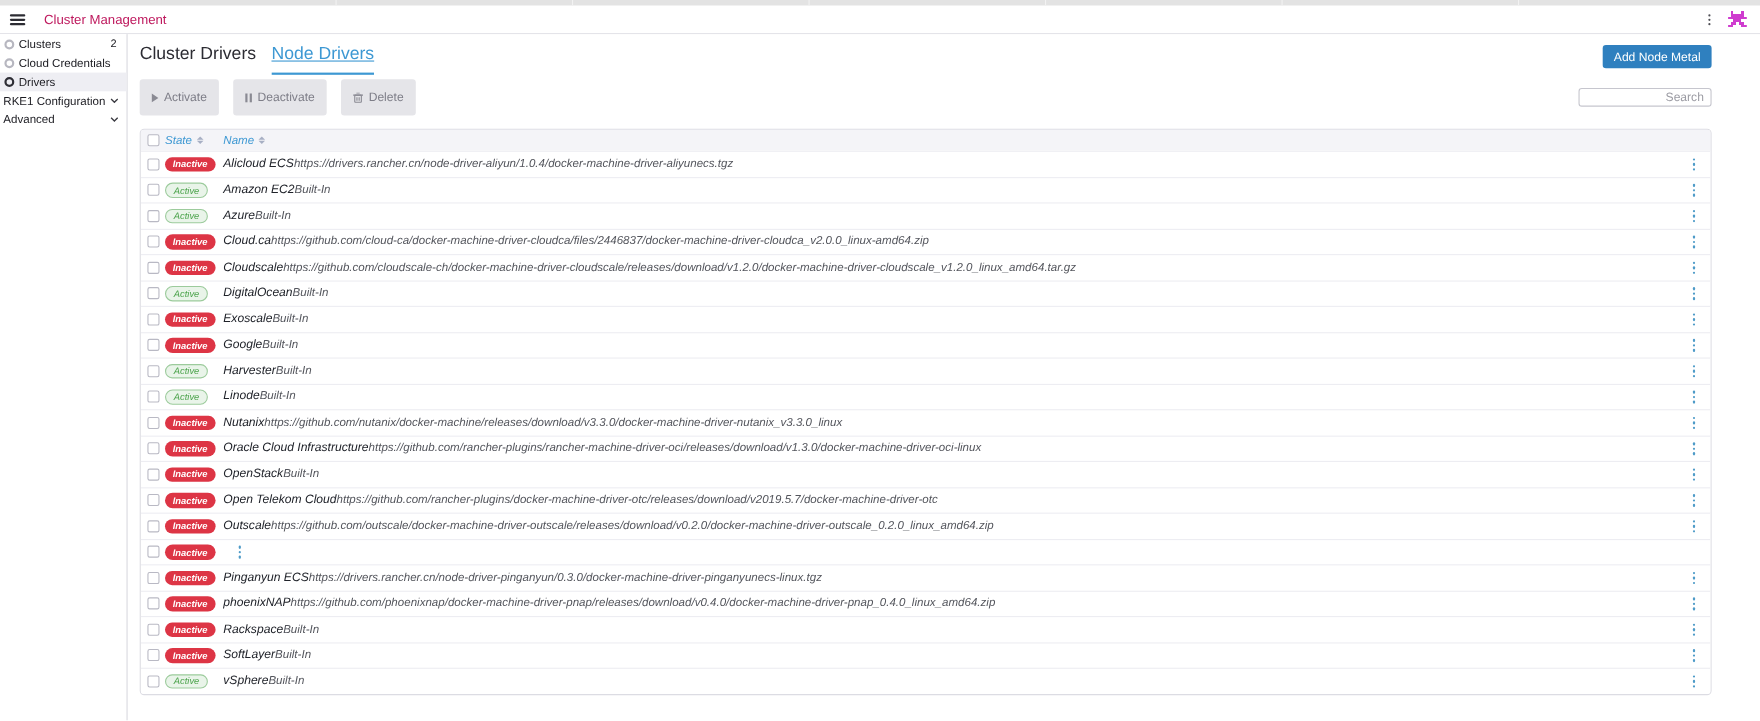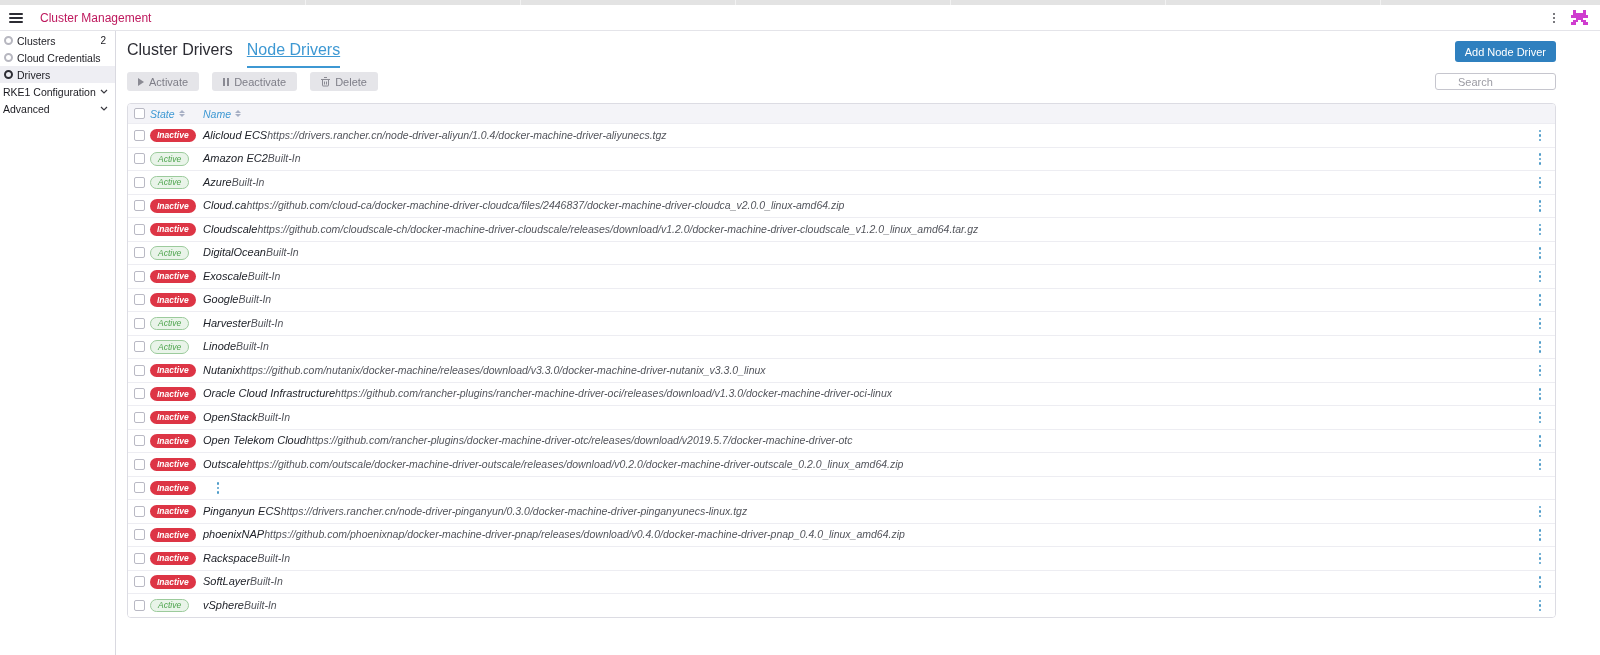--- a/index.html
+++ b/index.html
@@ -38,26 +38,26 @@
   .tabs-row { display:flex; align-items:flex-start; height:24px; margin-top:2px; }
   .tabs { display:flex; gap:14px; }
   .tab { padding-bottom:7px; font-size:16px; color:#2c2c33; cursor:pointer; border-bottom:2px solid transparent; }
   .tab.active { color:#3d98d3; border-bottom-color:#3d98d3;text-decoration:underline; }
   .btn-primary { margin-left:auto; background:#2f80bf; color:#fff; border:none; border-radius:3px;
     font-family:inherit; font-size:11px; padding:4px 10px; height:21px; cursor:pointer; }
 
   .actions-row { display:flex; align-items:center; margin-top:7px; }
   .actions { display:flex; gap:13px; }
   .btn-action { display:flex; align-items:center; gap:5px; background:#e5e5e9; color:#7e7e88;
-    border:none; border-radius:3px; font-family:inherit; font-size:11px; padding:0 11px; height:19px; cursor:default; }
+    border:none; border-radius:3px; font-family:inherit; font-size:11px; padding:0 11px; height:33px; cursor:default; }
   .icon-play { width:0; height:0; border-left:6px solid #8a8a93; border-top:4px solid transparent; border-bottom:4px solid transparent; }
   .icon-pause { display:flex; gap:2px; }
   .icon-pause i { width:2px; height:8px; background:#8a8a93; }
   .search { margin-left:auto; width:121px; height:17px; border:1px solid #c6c6ce; border-radius:3px;
-    font-family:inherit; font-size:11px; padding:0 22px; color:#1b1b21; }
+    font-family:inherit; font-size:11px; padding:0 6px; color:#1b1b21;text-align:right; }
   .search::placeholder { color:#9b9ba3; }
 
   
   .table { margin-top:12px; border:1px solid #dcdce3; border-radius:4px; overflow:hidden; background:#fff;font-style:italic; }
   .thead { display:flex; align-items:center; height:19px; background:#f4f4f8; color:#3d98d3; }
   .cb { width:11px; height:11px; border:1px solid #b9b9c4; border-radius:2px; background:#fff; flex:none; cursor:pointer; }
   .col-cb { width:18px; padding-left:6px; display:flex; align-items:center; flex:none; }
   .col-state { width:57px; flex:none; display:flex; align-items:center; padding-left:4px; }
   .col-name { flex:1; display:flex; align-items:center; }
   .col-kebab { width:30px; flex:none; display:flex; justify-content:center; }
@@ -162,21 +162,21 @@
   </div>
 </nav>
 
   <main class="main">
     <div class="tabs-row">
       <div class="tabs">
   <div class="tab">Cluster Drivers</div>
 
   <div class="tab active">Node Drivers</div>
 </div>
-      <button class="btn-primary">Add Node Driver</button>
+      <button class="btn-primary">Add Node Metal</button>
     </div>
 
     <div class="actions-row">
       <div class="actions">
         <button class="btn-action">
           <span class="icon-play"></span>
           <span>Activate</span>
         </button>
         <button class="btn-action">
           <span class="icon-pause">

